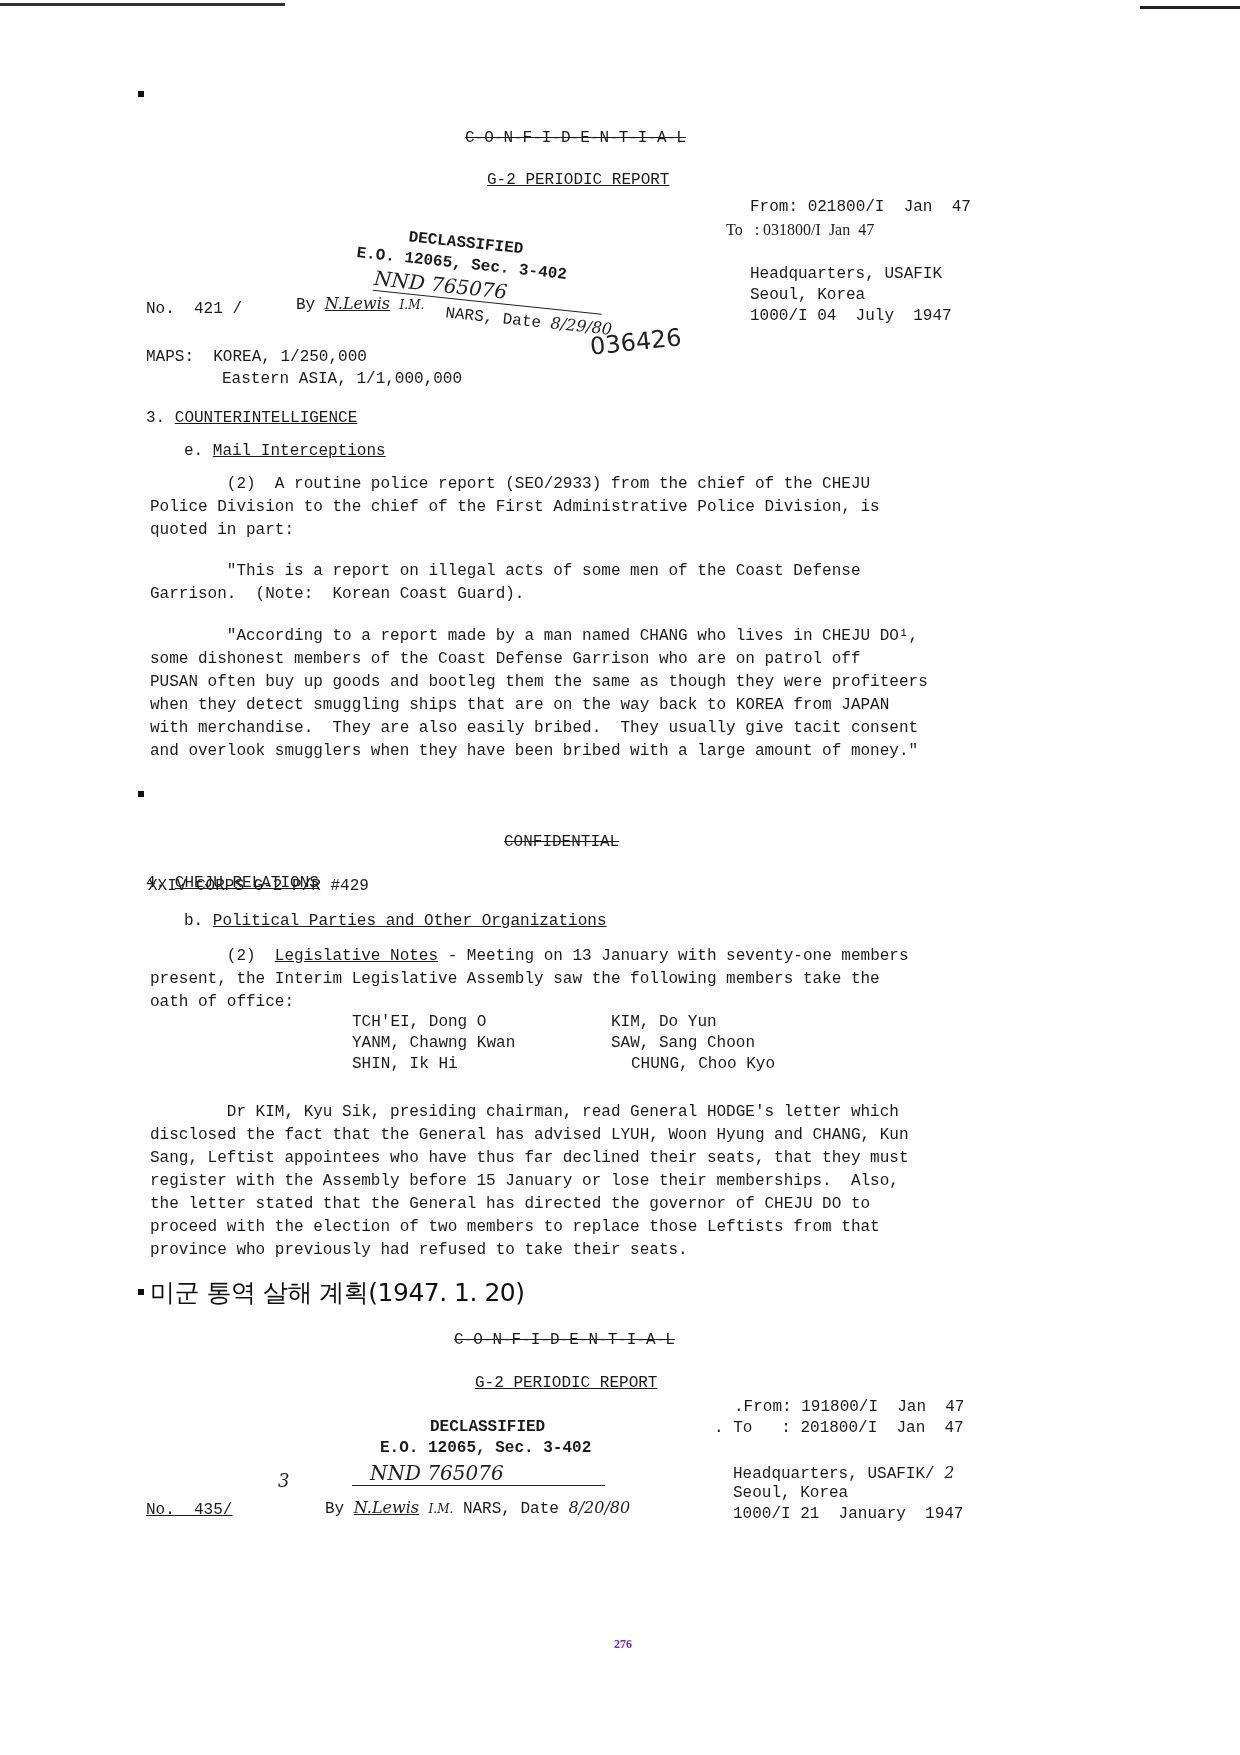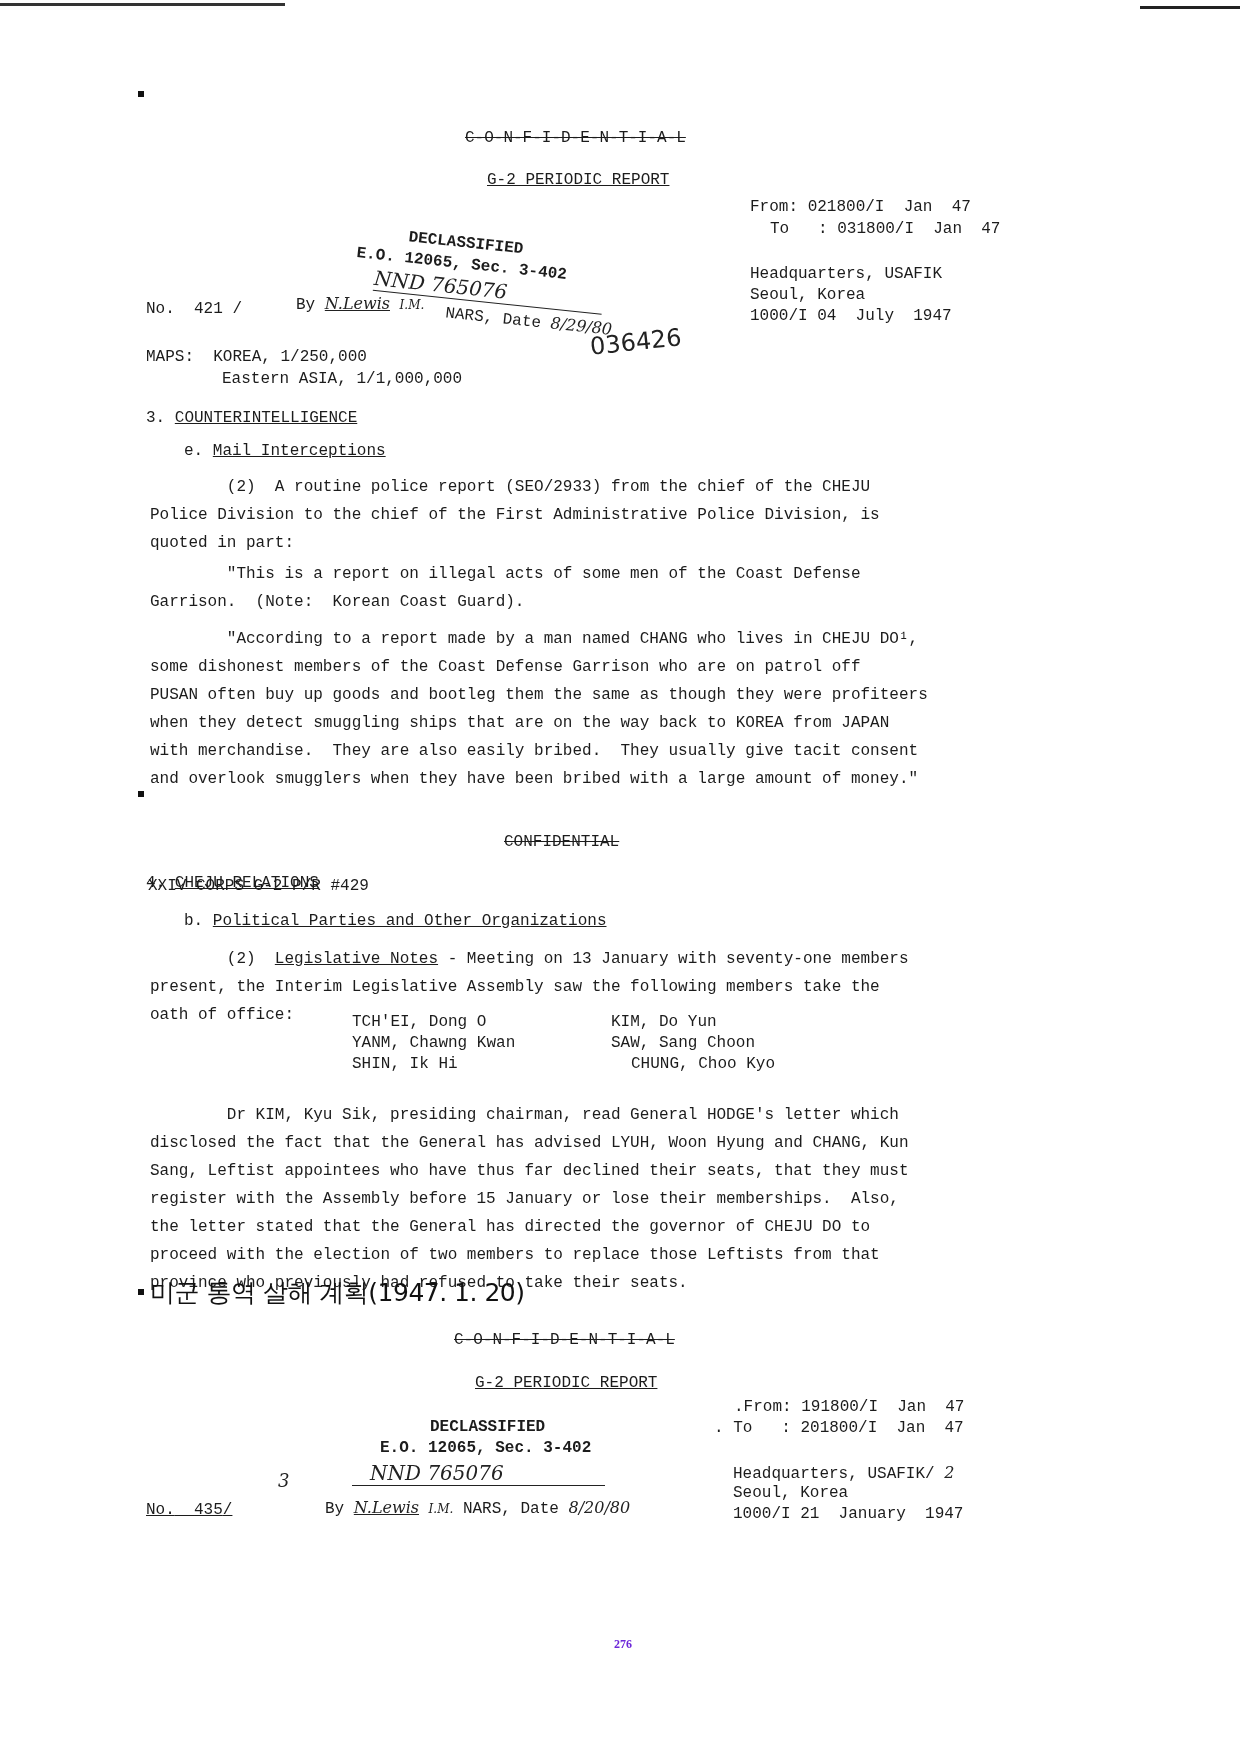--- a/index.html
+++ b/index.html
@@ -5,38 +5,38 @@
   html, body { margin: 0; padding: 0; background: #ffffff; }
   body { width: 1240px; height: 1755px; position: relative; overflow: hidden; color: #1a1a1a; }
   .scanline-top-left { position: absolute; left: 0; top: 3px; width: 285px; height: 3px; background: #333; }
   .scanline-top-right { position: absolute; right: 0; top: 6px; width: 100px; height: 3px; background: #222; }
   .kr { position: absolute; font-family: "DejaVu Sans", sans-serif; font-size: 25px; color: #111; letter-spacing: -0.5px; }
   .kr .bullet { display: inline-block; width: 6px; height: 6px; background: #111; margin-right: 6px; vertical-align: middle; position: relative; top: -2px; }
   .tw { position: absolute; font-family: "Liberation Mono", monospace; font-size: 16px; color: #1c1c1c; white-space: pre; line-height: 21px; }
   .u { text-decoration: underline; }
   .strike { text-decoration: line-through; }
   .hand { font-family: "DejaVu Serif", serif; font-style: italic; color: #222; }
-  .para { position: absolute; font-family: "Liberation Mono", monospace; font-size: 16px; color: #1c1c1c; line-height: 28px; white-space: pre; }
+  .para { position: absolute; font-family: "Liberation Mono", monospace; font-size: 16px; color: #1c1c1c; line-height: 23px; white-space: pre; }
   .pagenum { position: absolute; left: 614px; top: 1637px; font-family: "Liberation Serif", serif; font-size: 12px; color: #6d28d9; font-weight: bold; }
 </style>
 </head>
 <body>
 
 <div class="scanline-top-left"></div>
 <div class="scanline-top-right"></div>
 
 <div class="kr" style="left:138px; top:80px;">
   <span class="bullet"></span>
 </div>
 
 <div class="tw strike" style="left:465px; top:128px;">C-O-N-F-I-D-E-N-T-I-A-L</div>
 <div class="tw u" style="left:487px; top:170px;">G-2 PERIODIC REPORT</div>
 
 <div class="tw" style="left:750px; top:197px;"><span>From:</span> <span>021800/I  Jan  47</span></div>
-<div class="tw" style="left:770px; top:219px;"><span>To   :</span> <span>031800/I  Jan  47</span></div>
+<div class="tw" style="left:726px; top:219px;font-family:Liberation Serif, serif;"><span>To   :</span> <span>031800/I  Jan  47</span></div>
 <div class="tw" style="left:750px; top:264px;">Headquarters, USAFIK</div>
 <div class="tw" style="left:750px; top:285px;">Seoul, Korea</div>
 <div class="tw" style="left:750px; top:306px;">1000/I 04  July  1947</div>
 
 <div style="position:absolute; left:340px; top:220px; transform: rotate(6deg); transform-origin: left top;">
   <div class="tw" style="position:relative; left:70px; top:0; font-weight:bold;">DECLASSIFIED</div>
   <div class="tw" style="position:relative; left:20px; top:0; font-weight:bold;">E.O. 12065, Sec. 3-402</div>
   <div class="hand" style="position:relative; left:40px; top:0; font-size:20px; border-bottom:1px solid #222; width:230px;">NND 765076</div>
 </div>
 

